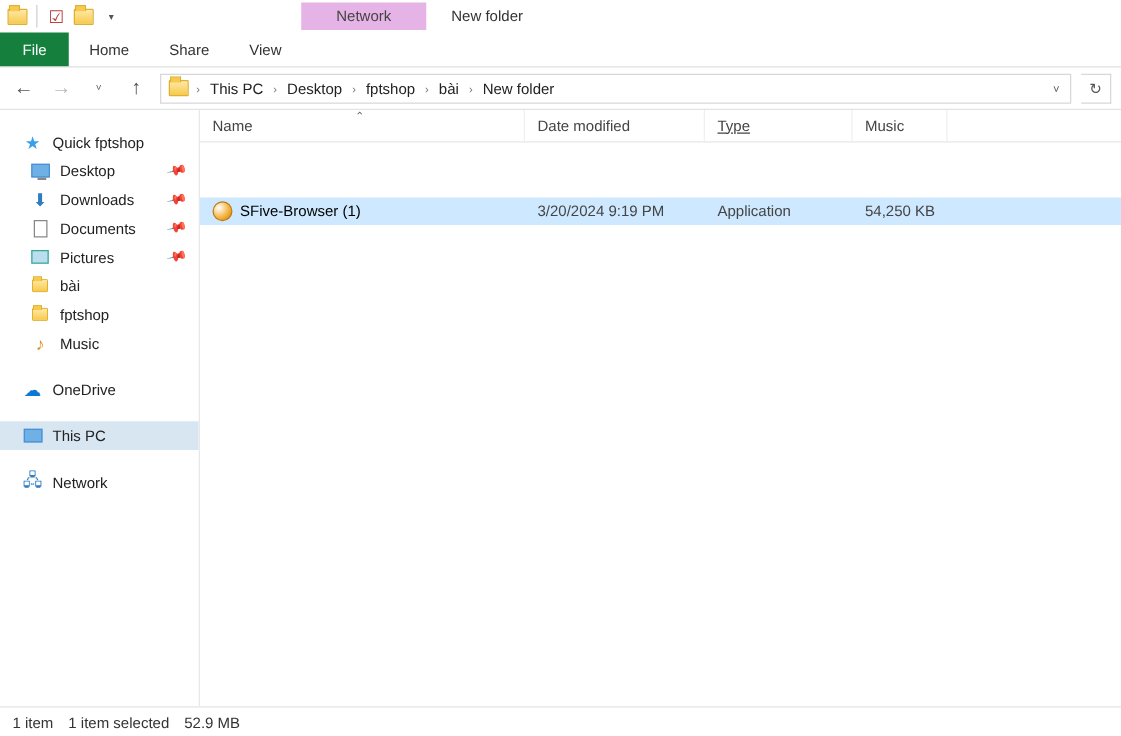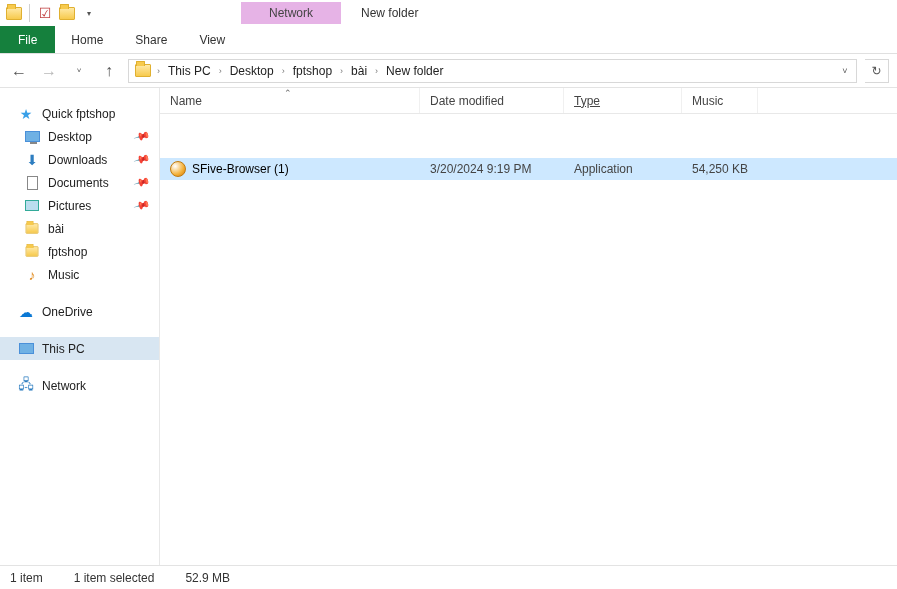--- a/index.html
+++ b/index.html
@@ -68,21 +68,21 @@
 .row { height:22px; display:flex; align-items:center;margin-top:44px; }
 .row.sel { background:#cde8ff; }
 .cell { padding-left:10px; }
 .cell.name { width:260px; display:flex; align-items:center; gap:6px; }
 .cell.date { width:144px; color:#444; }
 .cell.type { width:118px; color:#444; }
 .cell.size { width:76px; text-align:left; padding-right:8px; color:#444; }
 .app-ico { width:16px; height:16px; border-radius:50%; background:radial-gradient(circle at 30% 30%, #fff, #f3b13a 60%, #d1760a); border:1px solid #c07a10; }
 
 
-.status { height:24px; border-top:1px solid #e3e3e3; display:flex; align-items:center; padding:0 10px; gap:31px; color:#333; }
+.status { height:24px; border-top:1px solid #e3e3e3; display:flex; align-items:center; padding:0 10px; gap:12px; color:#333; }
 </style>
 </head>
 <body>
 
 <div class="titlebar">
   <div class="qat-ico">
       <div class="folder-glyph"></div>
     </div>
   <div class="qat-sep"></div>
   <div class="qat-ico">

